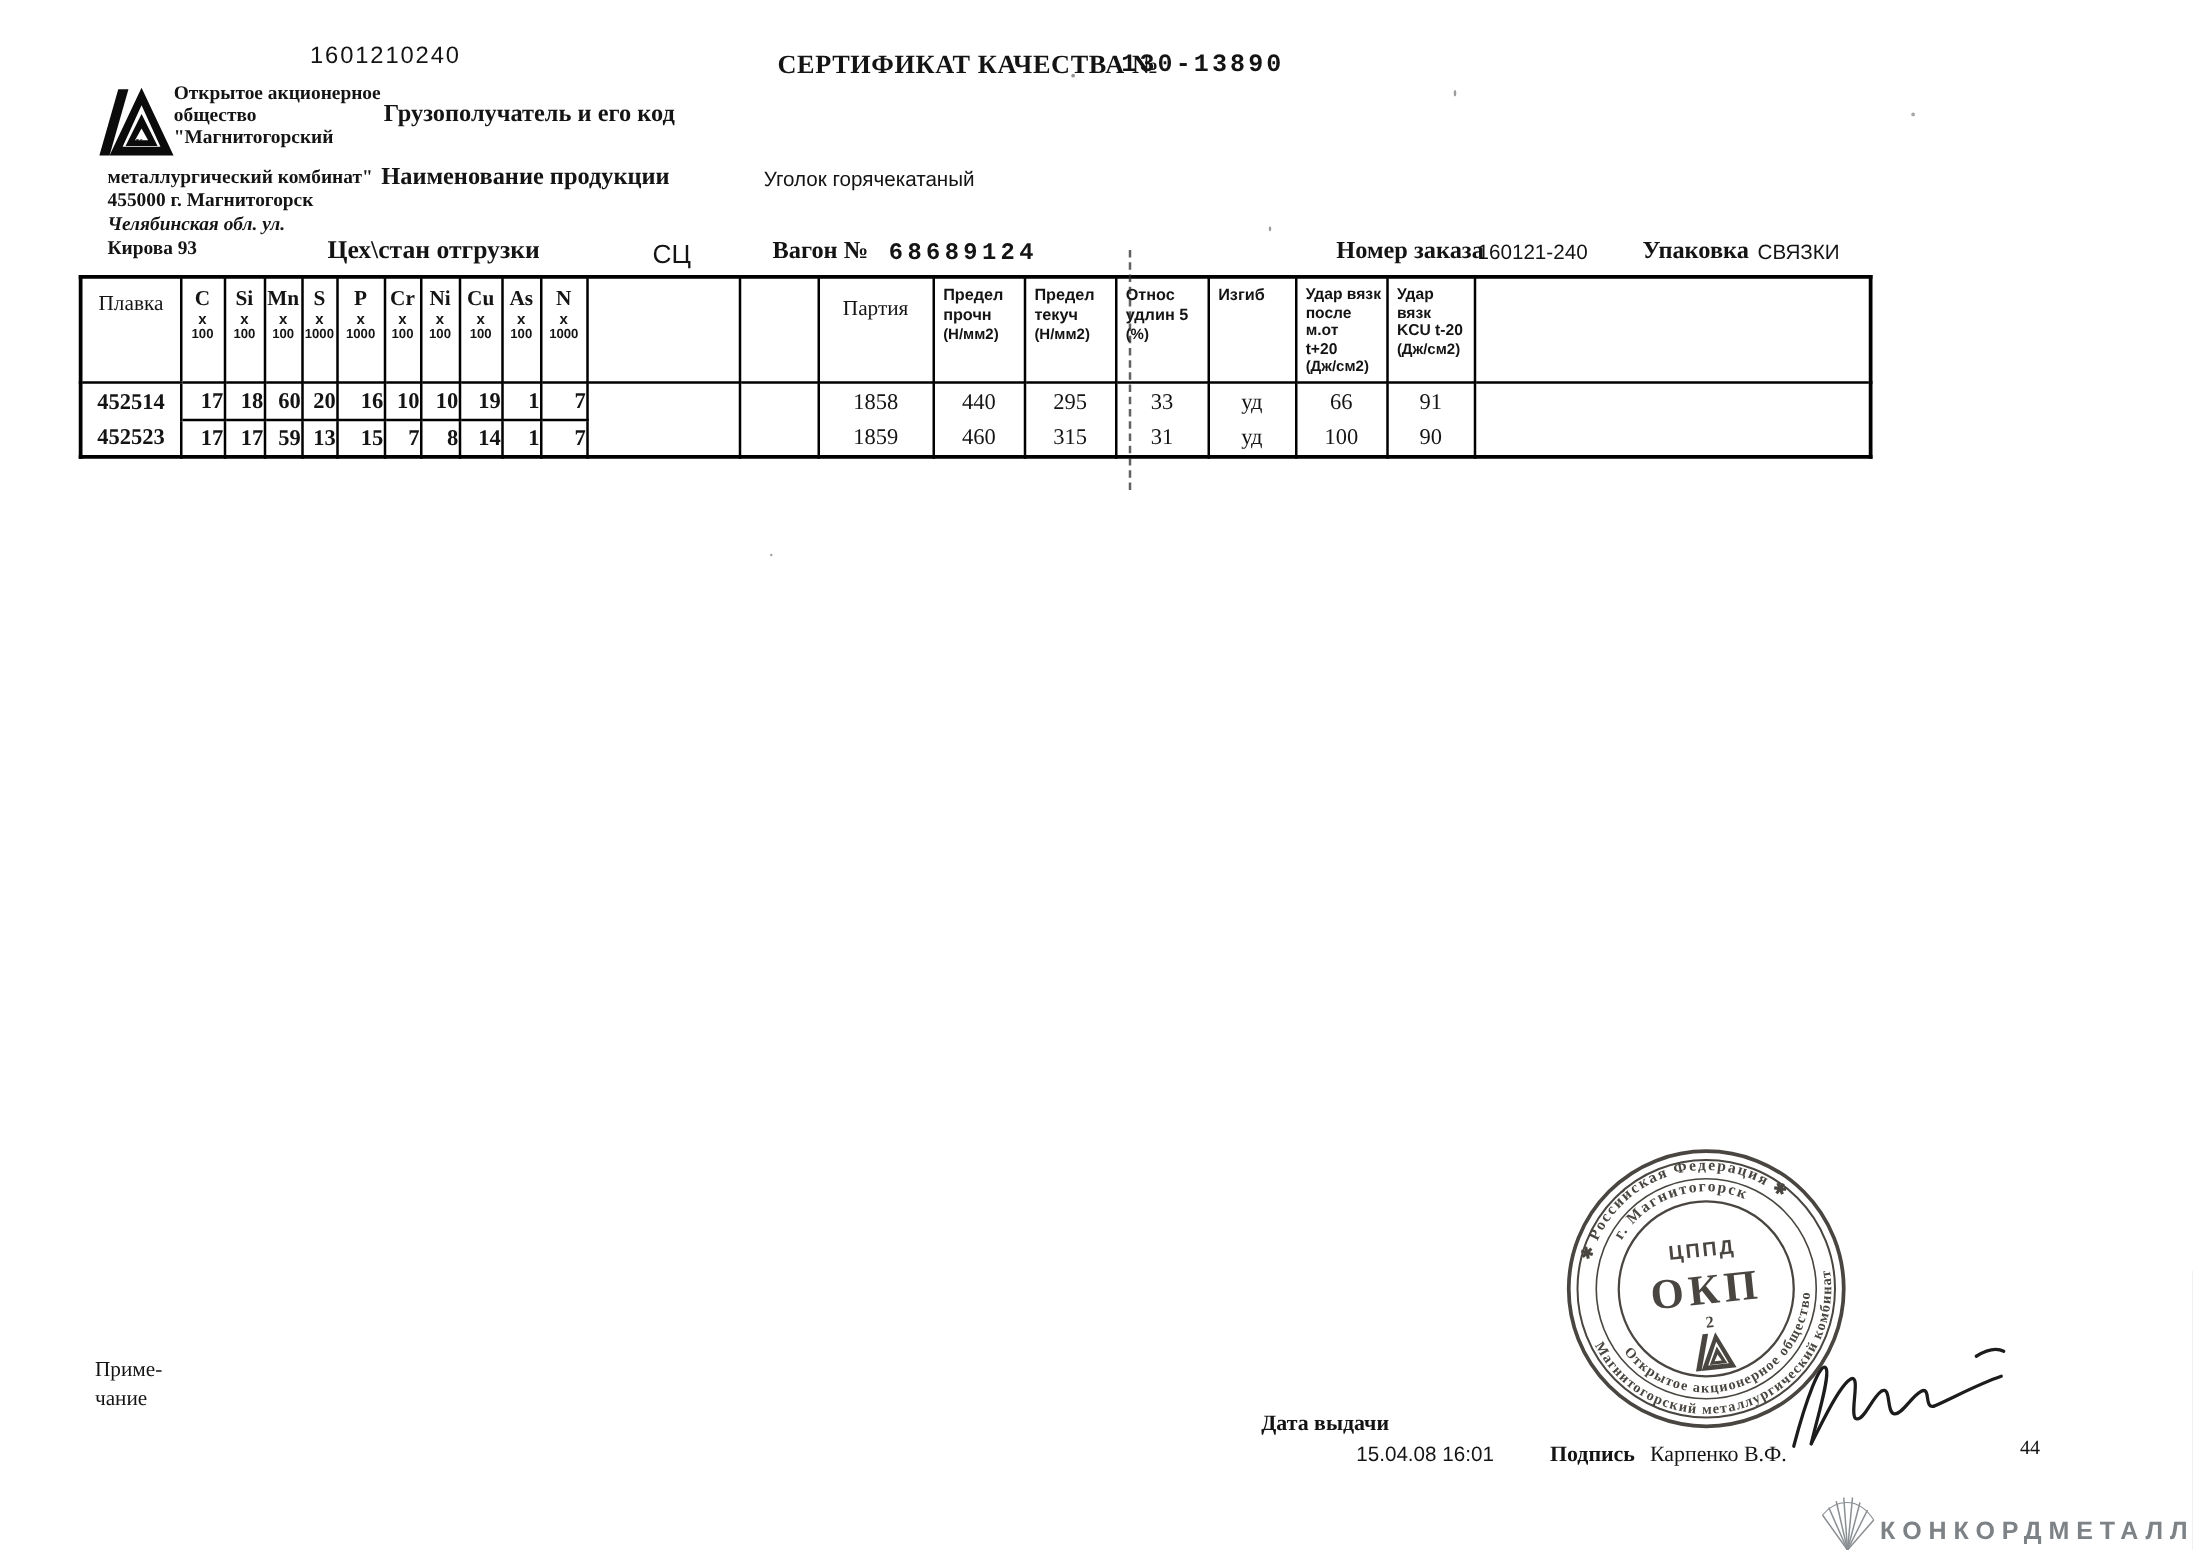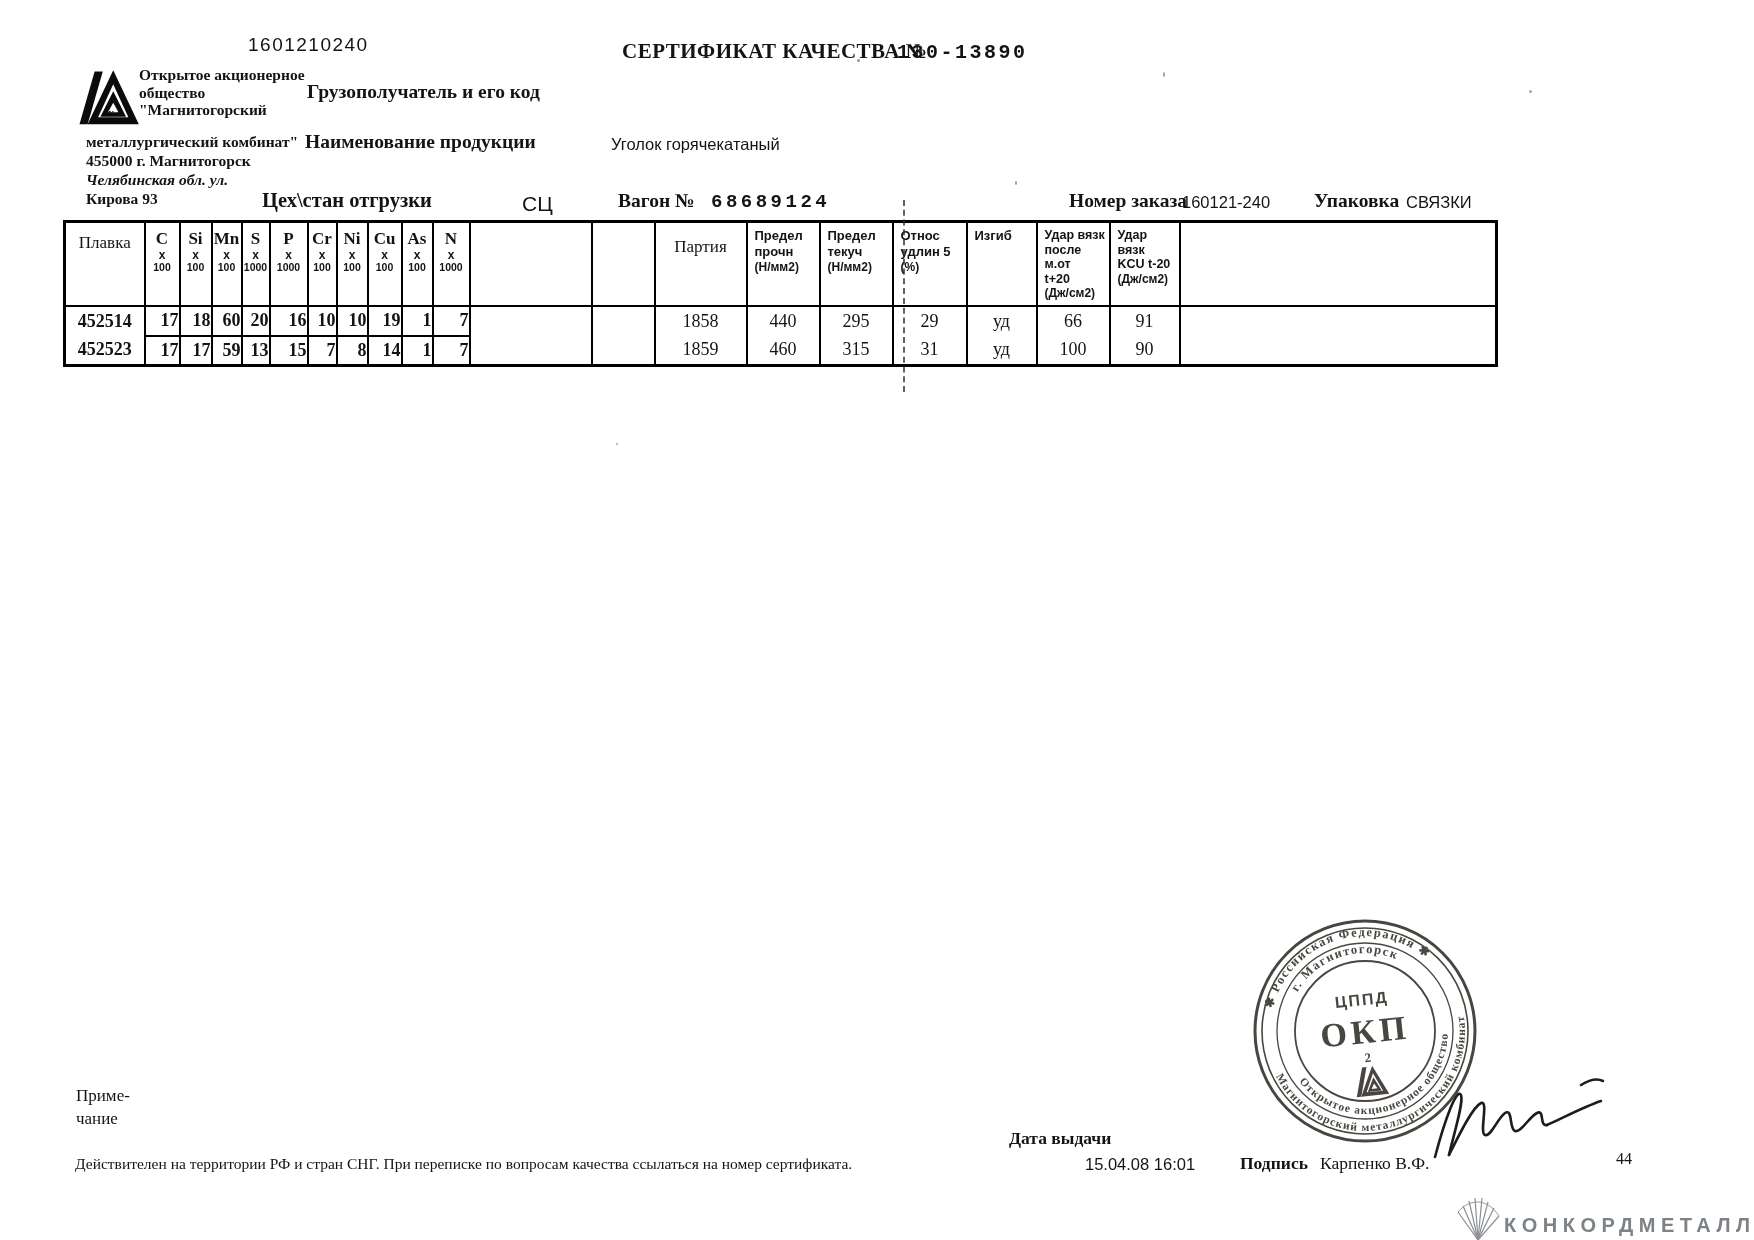--- a/index.html
+++ b/index.html
@@ -293,21 +293,21 @@
       <td class="d-chem">10</td>
       <td class="d-chem">10</td>
       <td class="d-chem">19</td>
       <td class="d-chem">1</td>
       <td class="d-chem">7</td>
       <td class="d-sp1"></td>
       <td class="d-sp2"></td>
       <td class="d-val">1858</td>
       <td class="d-val">440</td>
       <td class="d-val">295</td>
-      <td class="d-val">29</td>
+      <td class="d-val">33</td>
       <td class="d-val">уд</td>
       <td class="d-val">66</td>
       <td class="d-val">91</td>
       <td class="d-sp3"></td>
     </tr>
     <tr class="drow r2">
       <td class="d-melt">452523</td>
       <td class="d-chem">17</td>
       <td class="d-chem">17</td>
       <td class="d-chem">59</td>
@@ -334,21 +334,20 @@
 
   <div class="abs fold-line"></div>
   <div class="speck" style="left:857px;top:59px;width:3px;height:3px;opacity:.55;"></div>
   <div class="speck" style="left:1163px;top:72px;width:2px;height:5px;opacity:.5;"></div>
   <div class="speck" style="left:1529px;top:90px;width:3px;height:3px;opacity:.45;"></div>
   <div class="speck" style="left:1015px;top:181px;width:2px;height:4px;opacity:.5;"></div>
   <div class="speck" style="left:616px;top:443px;width:2px;height:2px;opacity:.45;"></div>
 
   <div class="abs note" style="left:76px;top:1086px;">Приме-</div>
   <div class="abs note" style="left:76px;top:1109px;">чание</div>
-  <div class="abs validity" style="left:75px;top:1155px;">Действителен на территории РФ и стран СНГ. При переписке по вопросам качества ссылаться на номер сертификата.</div>
 
   <div class="abs serif-b foot-lbl" style="left:973px;top:1128px;margin-left:36px;">Дата выдачи</div>
   <div class="abs sans foot-val" style="left:1085px;top:1155px;">15.04.08 16:01</div>
   <div class="abs serif-b foot-lbl" style="left:1240px;top:1153px;">Подпись</div>
   <div class="abs foot-lbl" style="left:1320px;top:1153px;">Карпенко В.Ф.</div>
   <div class="abs" style="left:1616px;top:1150px;font-size:16px;">44</div>
 
   <svg class="abs" style="left:1425px;top:1075px;" width="200" height="100" viewBox="0 0 200 100">
     <g fill="none" stroke="#1c1c1c" stroke-width="2.6" stroke-linecap="round">
       <path d="M10,82 C20,44 32,12 36,20 C39,27 28,62 24,80"></path>

